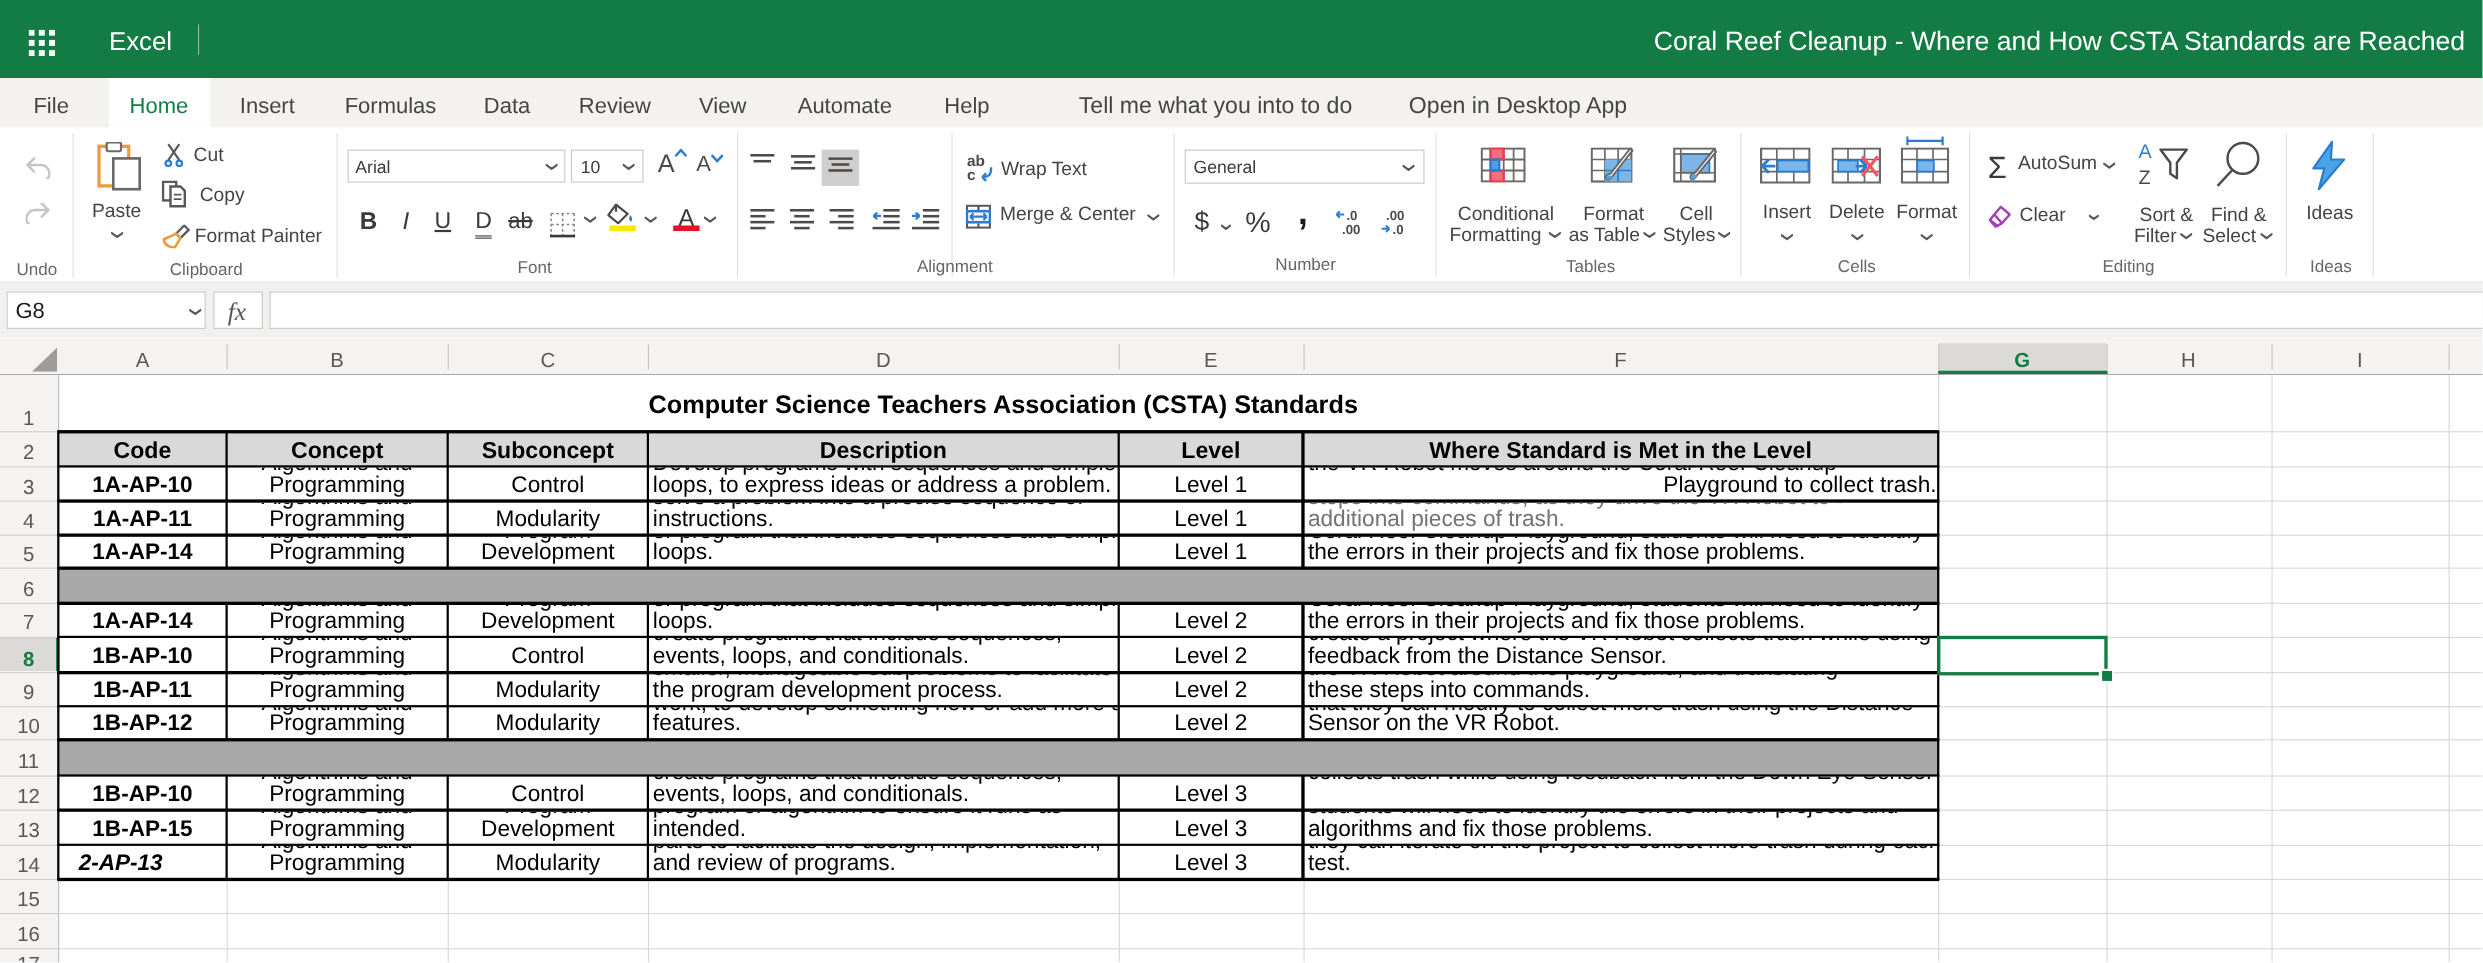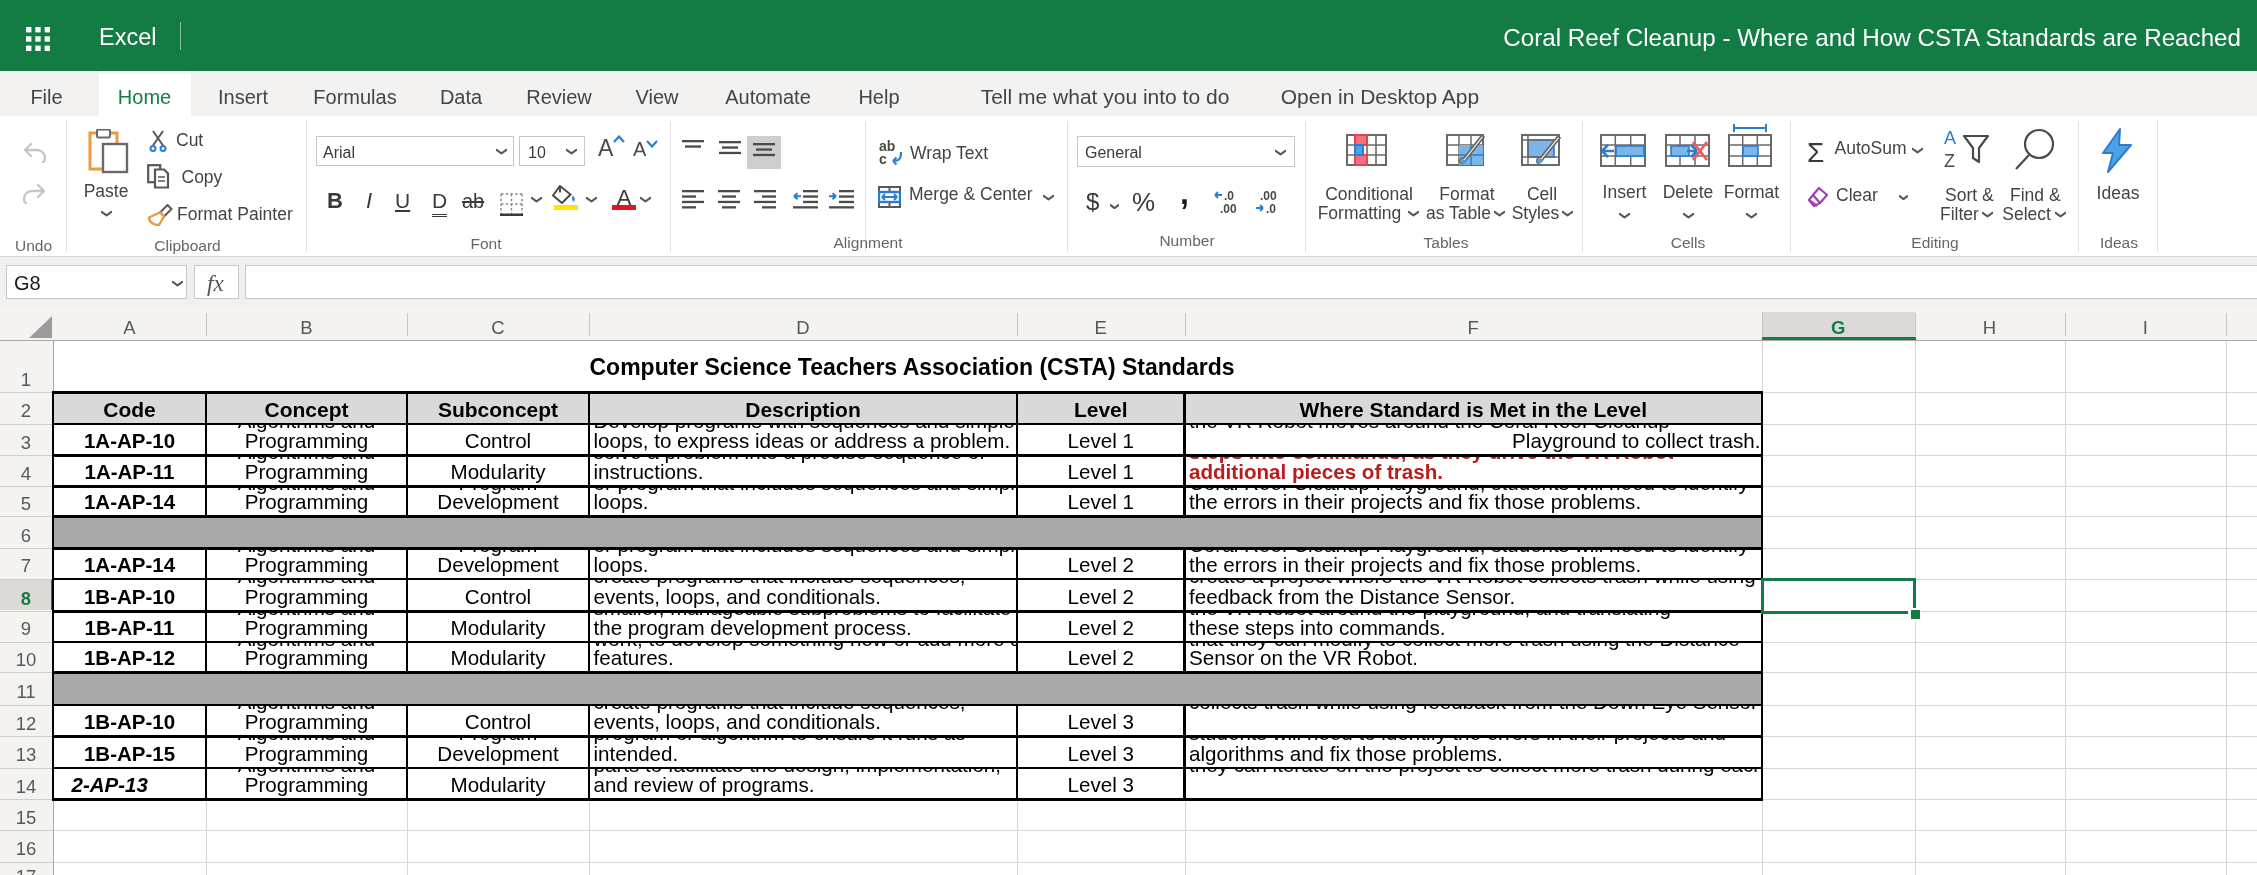--- a/index.html
+++ b/index.html
@@ -508,21 +508,21 @@
 <div style="position:absolute;left:408.5px;top:456.75px;width:179.0px;height:28.5px;overflow:hidden;font-size:20.6px;font-weight:400;color:#000;">
     <div style="position:absolute;left:0;width:100%;top:4.6px;line-height:21px;white-space:nowrap;text-align:center;">Modularity</div>
   </div>
 <div style="position:absolute;left:590.5px;top:456.75px;width:425.0px;height:28.5px;overflow:hidden;font-size:20.6px;font-weight:400;color:#000;">
     <div style="position:absolute;left:0;width:100%;top:-15.3px;line-height:21px;white-space:nowrap;text-align:left;padding-left:3px;">solve a problem into a precise sequence of</div>
     <div style="position:absolute;left:0;width:100%;top:4.6px;line-height:21px;white-space:nowrap;text-align:left;padding-left:3px;">instructions.</div>
   </div>
 <div style="position:absolute;left:1018.5px;top:456.75px;width:164.5px;height:28.5px;overflow:hidden;font-size:20.6px;font-weight:400;color:#000;">
     <div style="position:absolute;left:0;width:100%;top:4.6px;line-height:21px;white-space:nowrap;text-align:center;">Level 1</div>
   </div>
-<div style="position:absolute;left:1186.0px;top:456.75px;width:487px;height:28.5px;overflow:hidden;font-size:20.6px;font-weight:700;color:#b91c1c;">
+<div style="position:absolute;left:1186.0px;top:456.75px;width:487px;height:28.5px;overflow:hidden;font-size:20.6px;font-weight:400;color:#737373;">
     <div style="position:absolute;left:0;width:100%;top:-15.3px;line-height:21px;white-space:nowrap;text-align:left;padding-left:3px;">steps into commands, as they drive the VR Robot to collect</div>
     <div style="position:absolute;left:0;width:100%;top:4.6px;line-height:21px;white-space:nowrap;text-align:left;padding-left:3px;">additional pieces of trash.</div>
   </div>
 <div style="position:absolute;left:54.5px;top:487.75px;width:150.0px;height:27.5px;overflow:hidden;font-size:20.5px;font-weight:700;color:#000;">
     <div style="position:absolute;left:0;width:100%;top:3.6px;line-height:21px;white-space:nowrap;text-align:center;">1A-AP-14</div>
   </div>
 <div style="position:absolute;left:207.5px;top:487.75px;width:198.0px;height:27.5px;overflow:hidden;font-size:20.6px;font-weight:400;color:#000;">
     <div style="position:absolute;left:0;width:100%;top:-15.3px;line-height:21px;white-space:nowrap;text-align:center;">Algorithms and</div>
     <div style="position:absolute;left:0;width:100%;top:3.6px;line-height:21px;white-space:nowrap;text-align:center;">Programming</div>
   </div>
@@ -680,15 +680,16 @@
   </div>
 <div style="position:absolute;left:590.5px;top:769.25px;width:425.0px;height:29.0px;overflow:hidden;font-size:20.6px;font-weight:400;color:#000;">
     <div style="position:absolute;left:0;width:100%;top:-15.3px;line-height:21px;white-space:nowrap;text-align:left;padding-left:3px;">parts to facilitate the design, implementation,</div>
     <div style="position:absolute;left:0;width:100%;top:5.1px;line-height:21px;white-space:nowrap;text-align:left;padding-left:3px;">and review of programs.</div>
   </div>
 <div style="position:absolute;left:1018.5px;top:769.25px;width:164.5px;height:29.0px;overflow:hidden;font-size:20.6px;font-weight:400;color:#000;">
     <div style="position:absolute;left:0;width:100%;top:5.1px;line-height:21px;white-space:nowrap;text-align:center;">Level 3</div>
   </div>
 <div style="position:absolute;left:1186.0px;top:769.25px;width:574.5px;height:29.0px;overflow:hidden;font-size:20.6px;font-weight:400;color:#000;">
     <div style="position:absolute;left:0;width:100%;top:-15.3px;line-height:21px;white-space:nowrap;text-align:left;padding-left:3px;">they can iterate on the project to collect more trash during each</div>
+    <div style="position:absolute;left:0;width:100%;top:5.1px;line-height:21px;white-space:nowrap;text-align:left;padding-left:3px;">test.</div>
   </div>
 <div style="position:absolute;left:1760.5px;top:577.8px;width:155px;height:36.7px;border:3px solid #127C44;"></div>
 <div style="position:absolute;left:1908px;top:607.5px;width:13px;height:13px;background:#fff;"></div>
 <div style="position:absolute;left:1910.5px;top:610px;width:9px;height:9px;background:#127C44;"></div>
 </body></html>

